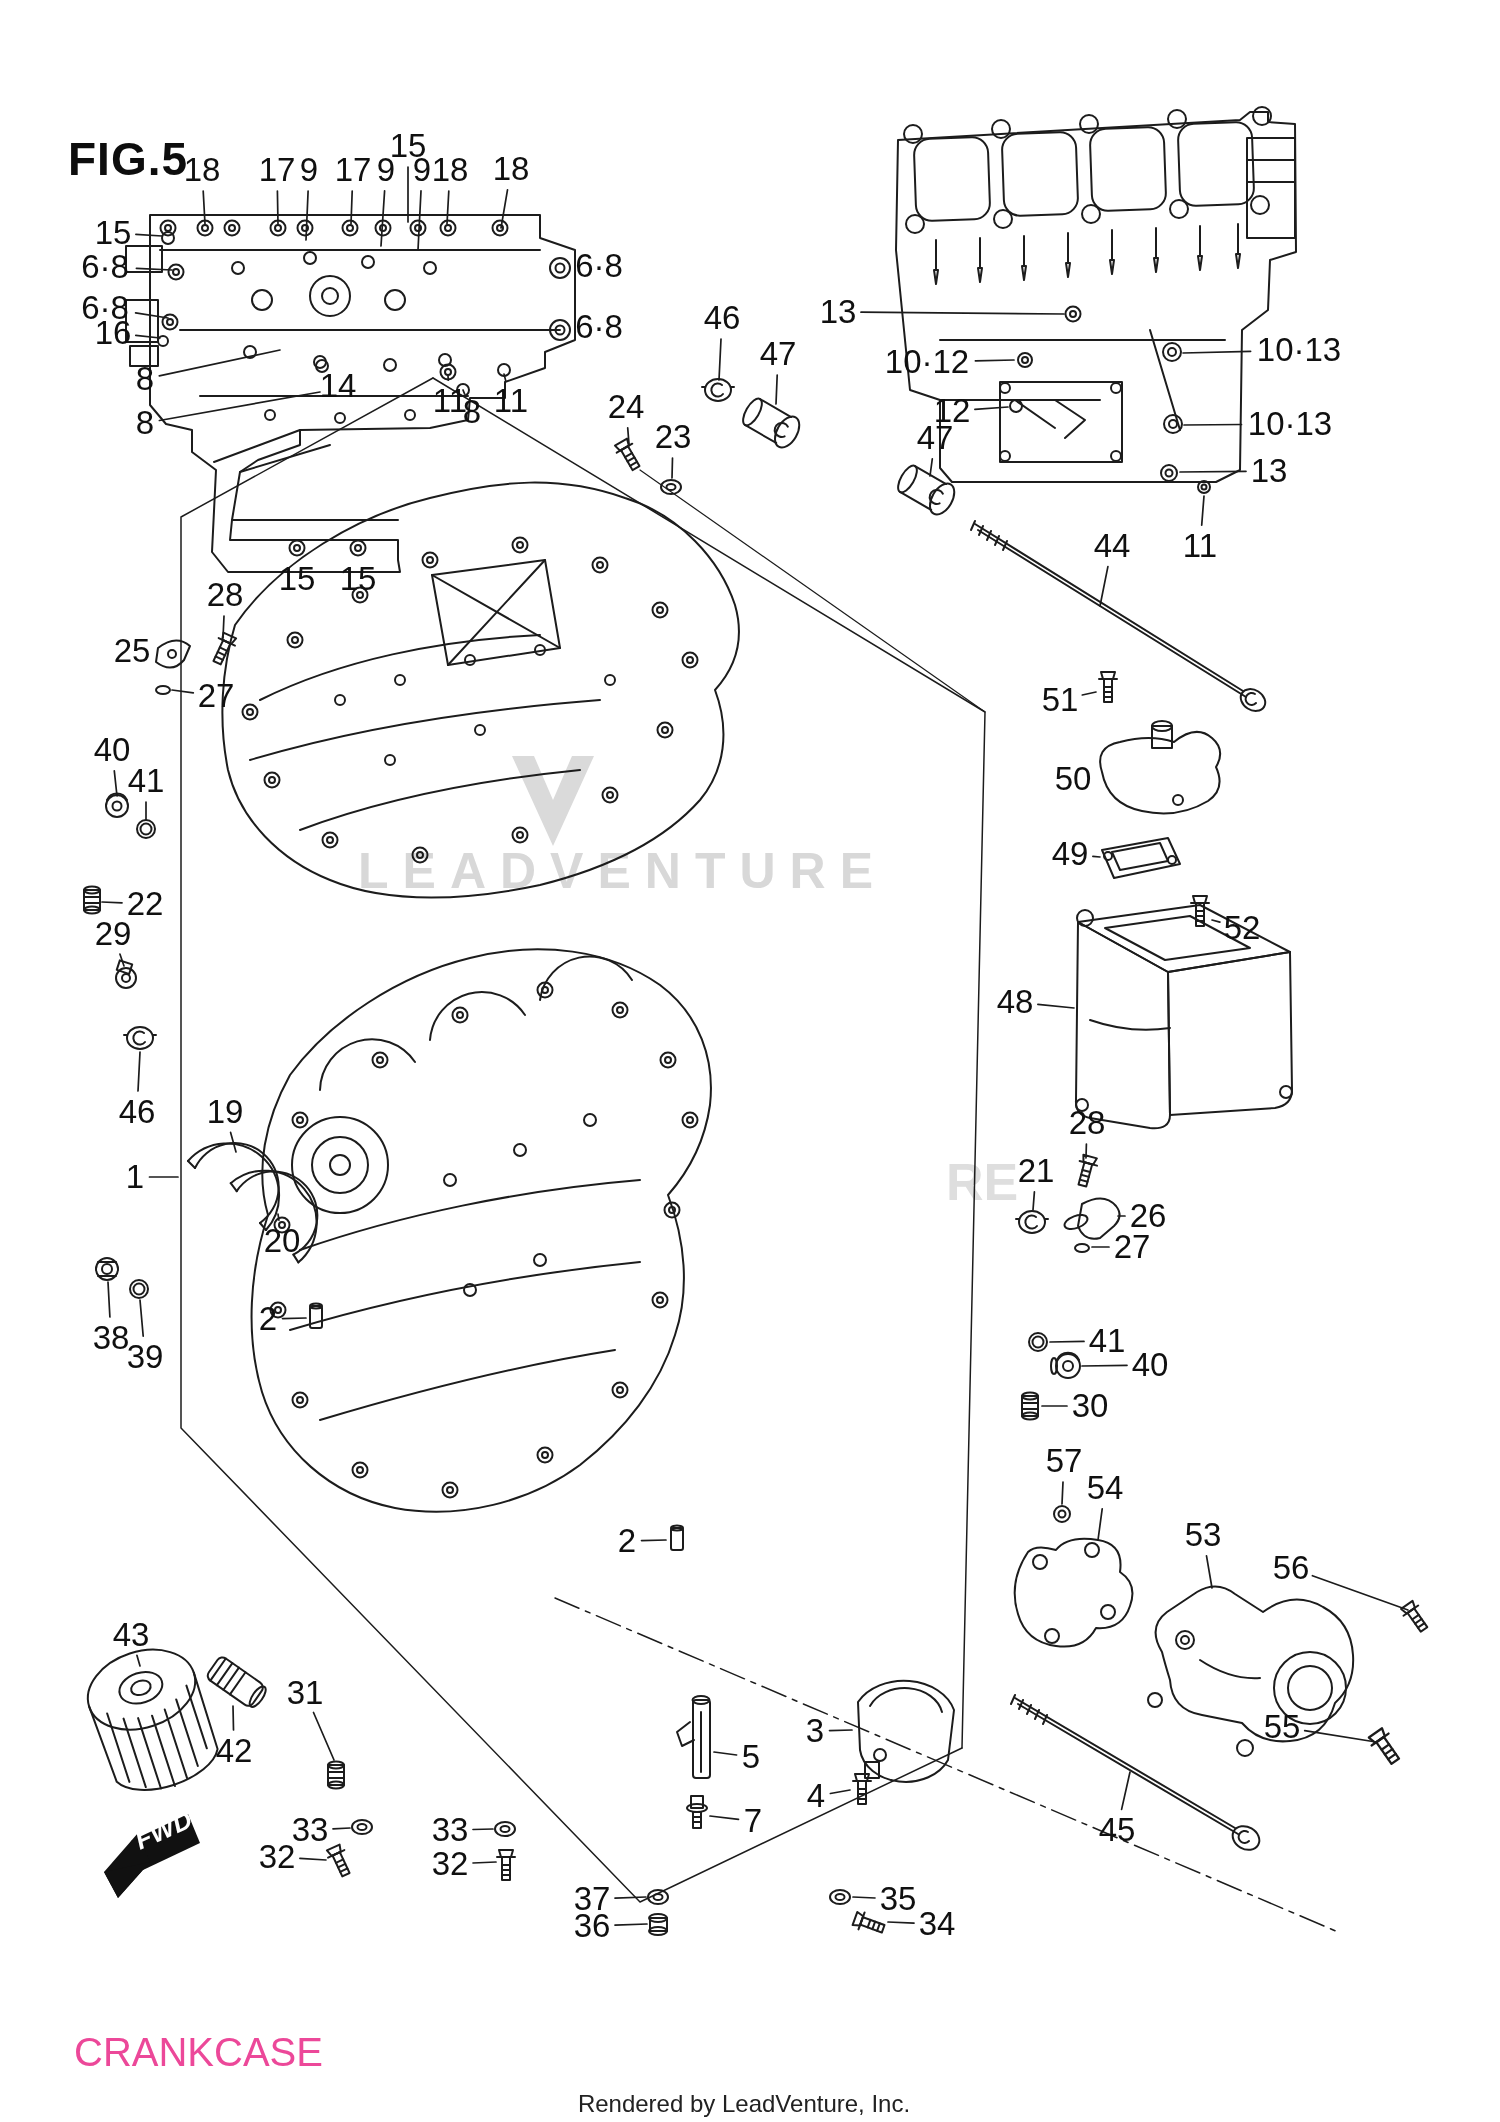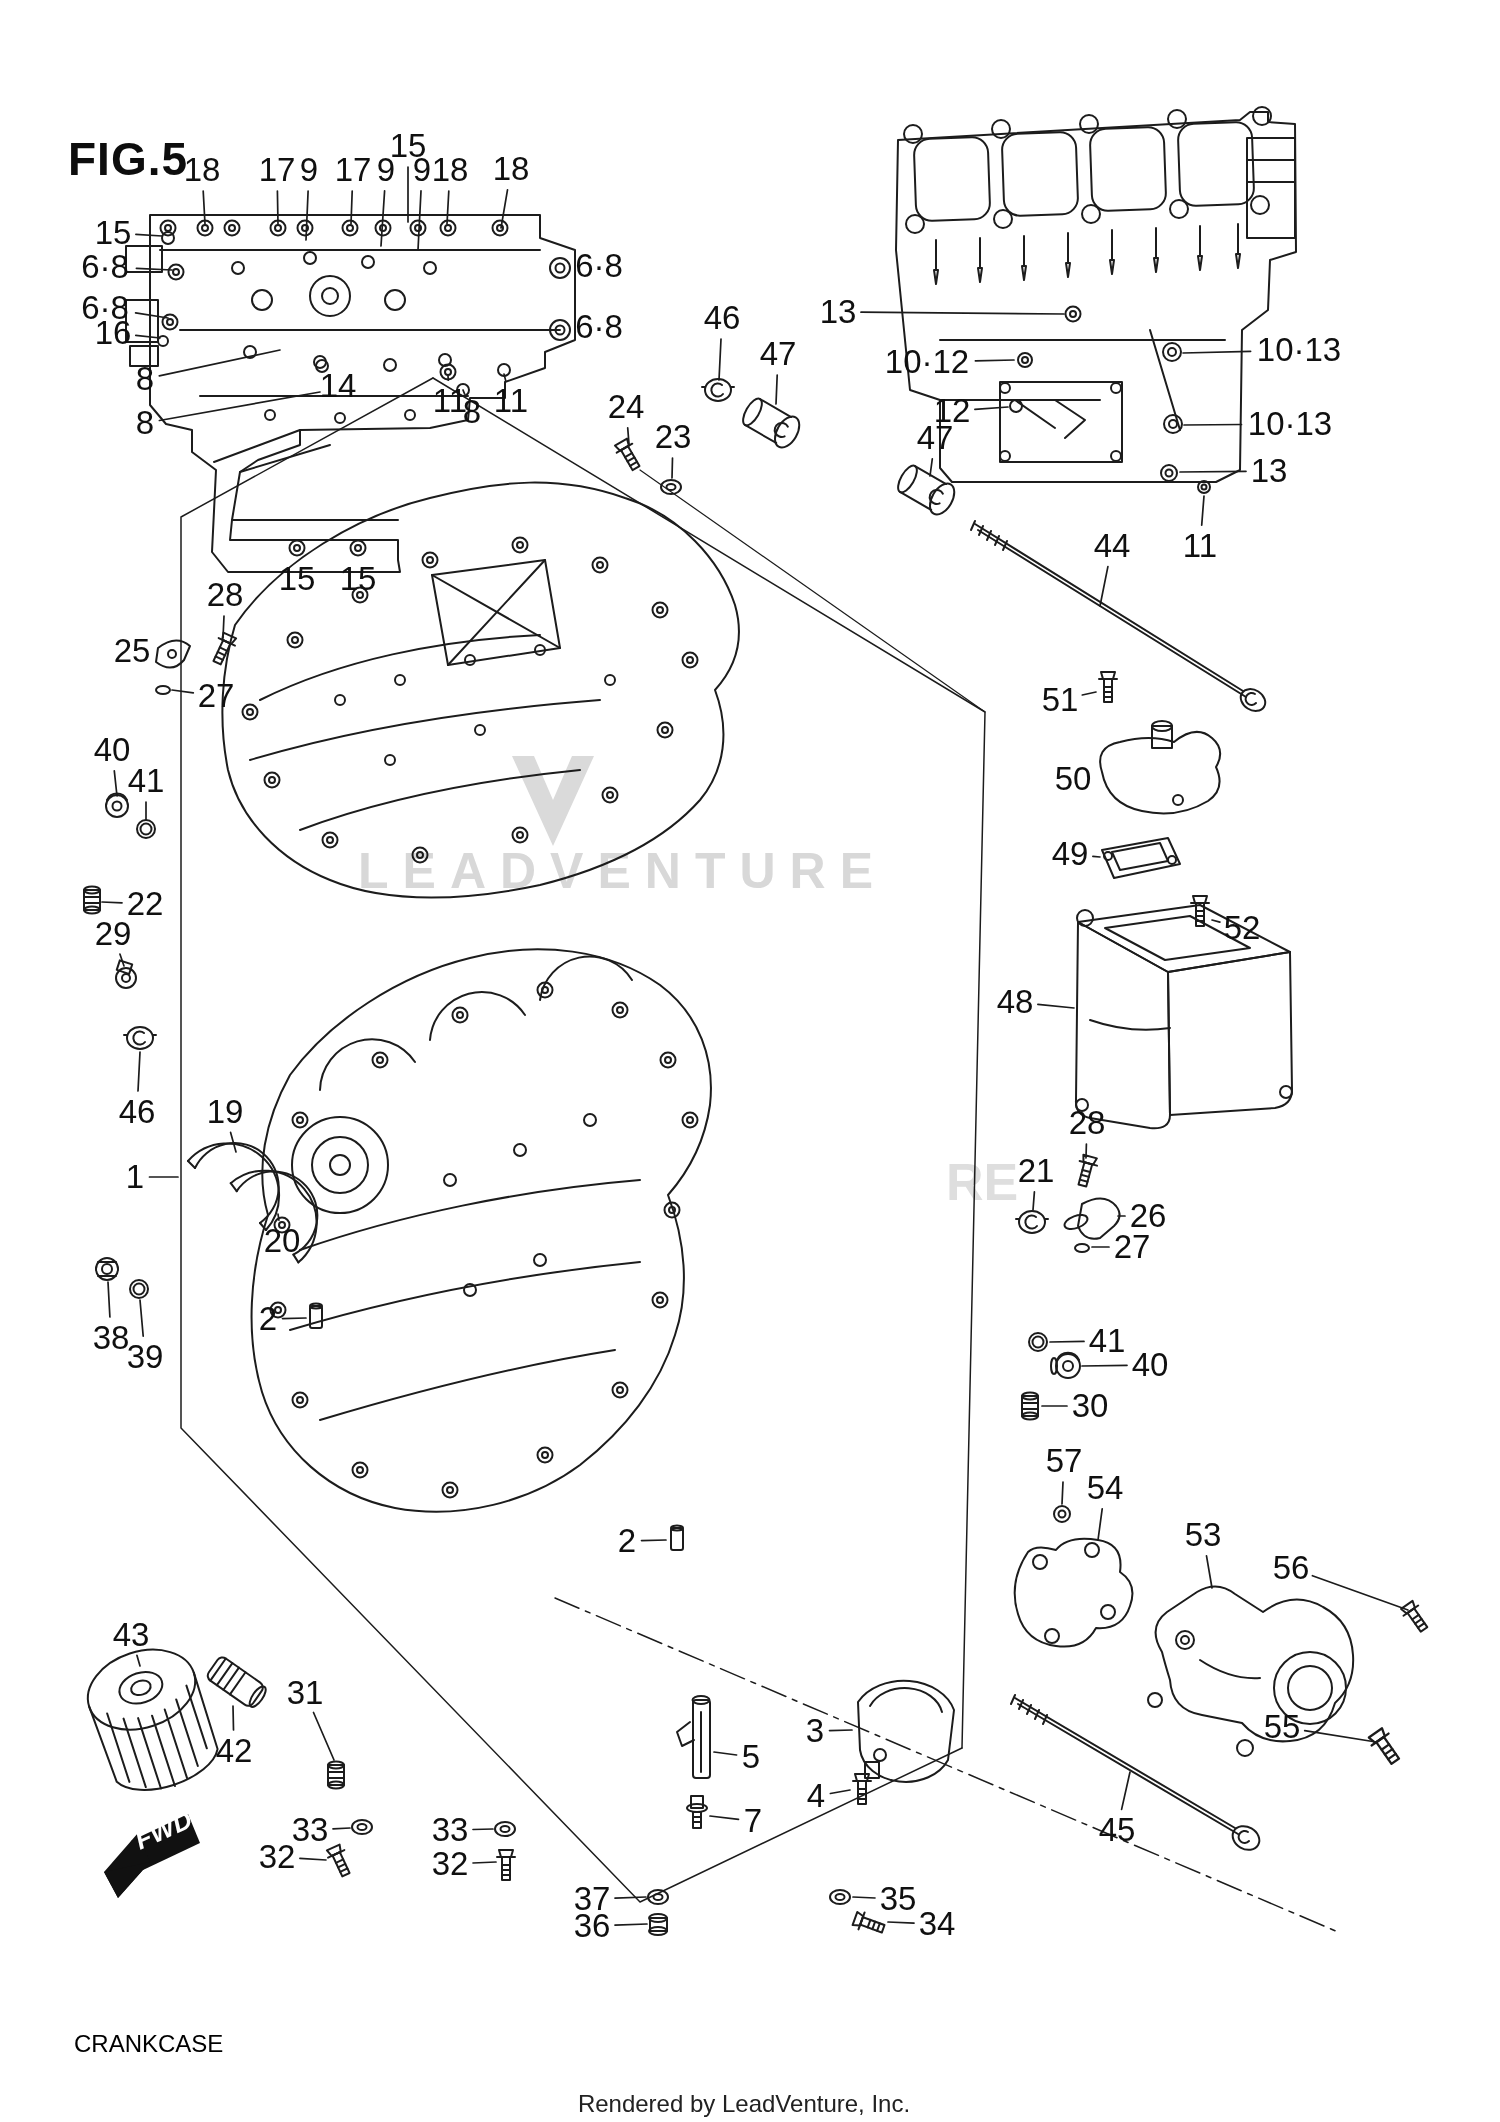--- a/index.html
+++ b/index.html
@@ -2,21 +2,21 @@
 <html><head>
 <meta charset="utf-8">
 <style>
   html,body{margin:0;padding:0;background:#ffffff;}
   .stage{position:relative;width:1500px;height:2122px;background:#fff;overflow:hidden;
          font-family:"Liberation Sans", sans-serif;}
   .art{position:absolute;left:0;top:0;width:1500px;height:2122px;}
   .fig-title{position:absolute;left:68px;top:92px;font-size:46px;font-weight:800;
              letter-spacing:1px;color:#0d0d0d;margin-top:40px;}
   .f-code{position:absolute;left:76px;top:1990px;font-size:30px;color:#111;}
-  .f-cap{position:absolute;left:74px;top:2030px;font-size:24px;color:#000000;}
+  .f-cap{position:absolute;left:74px;top:2030px;font-size:40px;color:#ec4899;}
   .f-credit{position:absolute;left:0;top:2090px;width:1488px;text-align:center;
             font-size:24px;color:#222;}
   .art text.co{font:33px "Liberation Sans", sans-serif;fill:#101010;text-anchor:middle;}
   .art line.leader{stroke:#1c1c1c;stroke-width:1.7;}
   .wm-text{font:bold 50px "Liberation Sans", sans-serif;fill:#d8d8d8;letter-spacing:14px;}
   .wm-part{font:bold 52px "Liberation Sans", sans-serif;fill:#dedede;}
   .fwd-text{font:italic bold 26px "Liberation Sans", sans-serif;fill:#ffffff;}
 </style>
 </head>
 <body>

